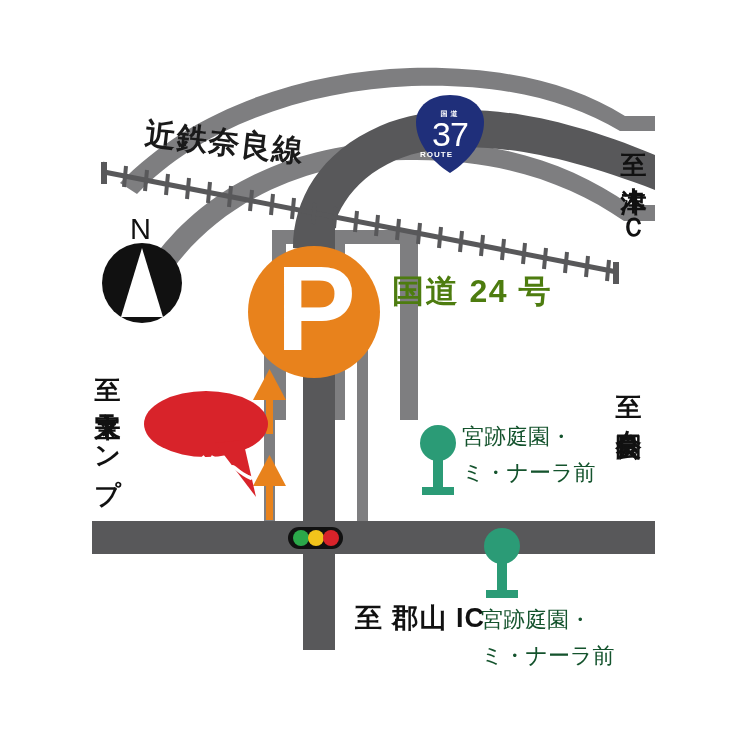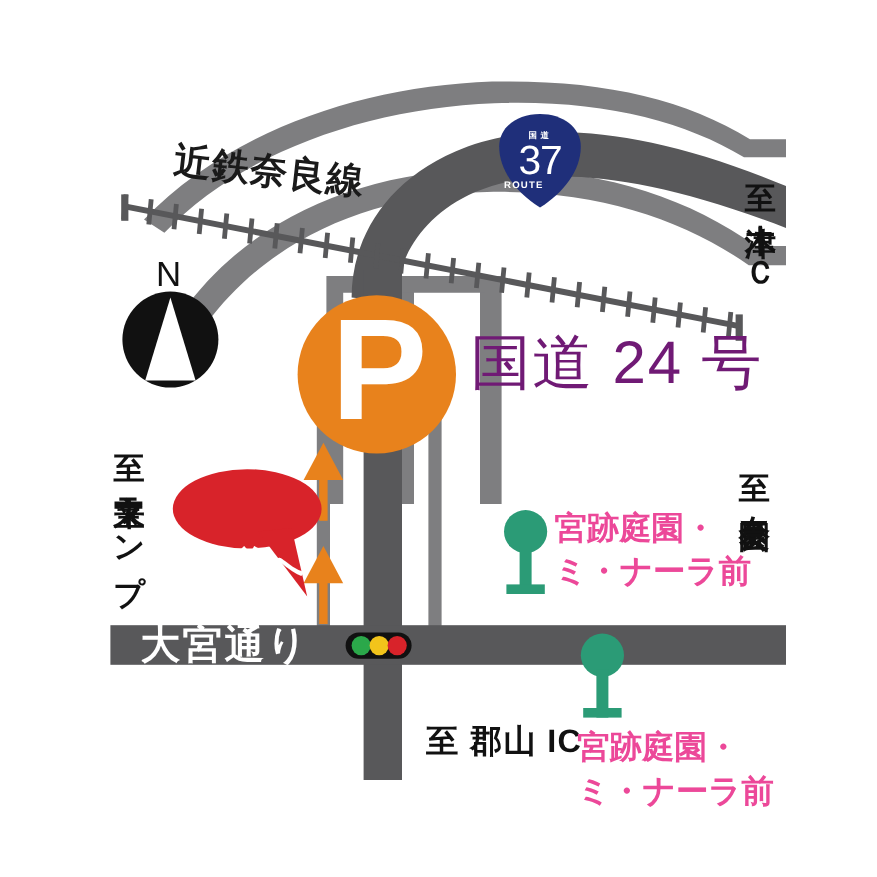--- a/index.html
+++ b/index.html
@@ -39,23 +39,23 @@
     letter-spacing: 1px;
     transform: rotate(6.5deg);
     transform-origin: left top;
   }
   .t-north {
     font-size: 29px;
     font-weight: 400;
     color: #111111;
   }
   .t-title {
-    font-size: 50px;
-    font-weight: 400;
-    color: #701a75;
+    font-size: 32px;
+    font-weight: 700;
+    color: #4d7c0f;
     letter-spacing: 1.5px;
   }
   .t-vert {
     writing-mode: vertical-rl;
     text-orientation: upright;
     font-size: 26px;
     font-weight: 700;
     color: #111111;
     letter-spacing: 2px;
   }
@@ -65,23 +65,23 @@
     color: #ffffff;
     letter-spacing: 2px;
   }
   .t-black-label {
     font-size: 27px;
     font-weight: 700;
     color: #111111;
     letter-spacing: 1px;
   }
   .t-green {
-    font-size: 27px;
-    font-weight: 700;
-    color: #ec4899;
+    font-size: 22px;
+    font-weight: 400;
+    color: #14532d;
     letter-spacing: 0px;
   }
   .t-bubble {
     font-size: 31px;
     font-weight: 700;
     color: #ffffff;
     letter-spacing: 1px;
     margin-top: 48px;
   }
   .t-p-letter {
@@ -272,21 +272,20 @@
 
   <div class="ovl t-title" style="left:392px; top:274px;">国道 24 号</div>
 
   <div class="ovl t-bubble" style="left:158px; top:406px;">側道へ</div>
 
   <div class="ovl t-vert" style="left:619px; top:133px;">至 木津ＩＣ</div>
   <div class="ovl t-vert" style="left:614px; top:375px;">至 奈良公園</div>
   <div class="ovl t-vert" style="left:93px; top:358px;">至 宝来ランプ</div>
   <div class="ovl t-black-label" style="left:355px; top:603px;">至 郡山 IC</div>
 
-  <div class="ovl t-street-name" style="left:117px; top:519px;">大宮通り</div>
 
 
   <div class="ovl t-green" style="left:462px; top:425px;">宮跡庭園・</div>
   <div class="ovl t-green" style="left:462px; top:461px;">ミ・ナーラ前</div>
   <div class="ovl t-green" style="left:481px; top:608px;">宮跡庭園・</div>
   <div class="ovl t-green" style="left:481px; top:644px;">ミ・ナーラ前</div>
 
 </div>
 
 </body></html>

